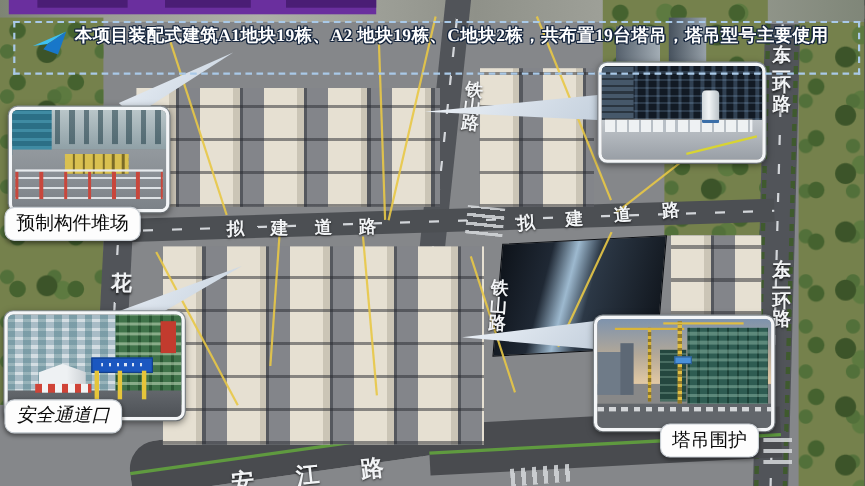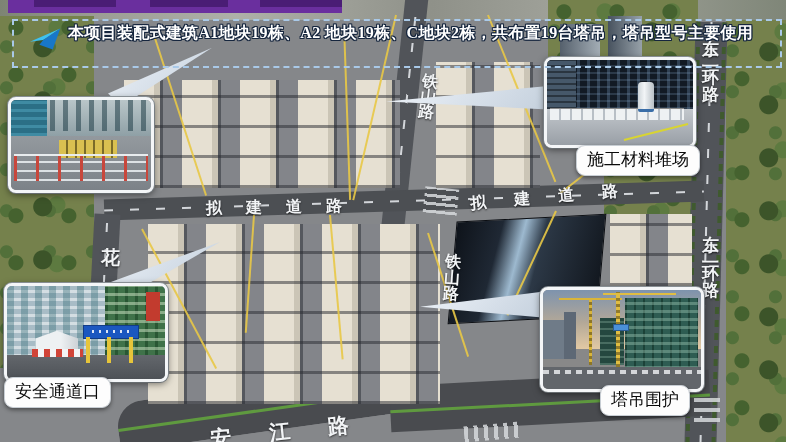--- a/index.html
+++ b/index.html
@@ -120,38 +120,38 @@
       <div class="l" style="left:0;top:0;width:26%;height:46%;
            background:repeating-linear-gradient(0deg,#2b6f86 0 5px,#3f8ba3 5px 8px);"></div>
       <div class="l" style="left:0;top:40%;width:100%;height:60%;
            background:linear-gradient(#93999e,#7c8288);"></div>
       <div class="l" style="left:34%;top:44%;width:42%;height:21%;
            background:repeating-linear-gradient(90deg,#d9c050 0 7px,#7a6b28 7px 9px),repeating-linear-gradient(0deg, rgba(0,0,0,.3) 0 2px, rgba(0,0,0,0) 2px 6px);"></div>
       <div class="l" style="left:2%;top:60%;width:96%;height:28%;border-top:2px solid #e8ecee;
            background:repeating-linear-gradient(90deg, #c8473c 0 3px, rgba(0,0,0,0) 3px 22px),repeating-linear-gradient(0deg, rgba(230,235,238,.9) 0 2px, rgba(0,0,0,0) 2px 9px);"></div>
     </div>
   </div>
+  <div class="pill" style="left:4px;top:188px;">
+    <span>预制构件堆场</span>
+  </div>
 
   <div class="card" style="left:544px;top:57px;width:146px;height:85px;">
     <div class="cimg">
       <div class="l" style="left:0;top:0;width:100%;height:58%;background:#121a24;
            background-image:repeating-linear-gradient(90deg, rgba(140,180,220,.25) 0 3px, rgba(0,0,0,0) 3px 10px),repeating-linear-gradient(0deg, rgba(160,200,240,.18) 0 2px, rgba(0,0,0,0) 2px 7px);"></div>
       <div class="l" style="left:0;top:0;width:20%;height:58%;background:#46586a;
            background-image:repeating-linear-gradient(0deg, rgba(0,0,0,.4) 0 2px, rgba(0,0,0,0) 2px 6px);"></div>
       <div class="l" style="left:0;top:58%;width:100%;height:42%;
            background:linear-gradient(#c2c7cc,#999fa6);"></div>
       <div class="l" style="left:2%;top:56%;width:92%;height:13%;border-top:1px solid #888;
            background:repeating-linear-gradient(90deg,#eef1f3 0 9px,#b8bfc6 9px 11px);"></div>
       <div class="l" style="left:62%;top:26%;width:11%;height:32%;border-radius:4px 4px 2px 2px;
            background:linear-gradient(90deg,#cfd6da,#f2f5f7 40%,#b8c0c6);border-bottom:3px solid #3a6ea8;"></div>
       <div class="l" style="left:52%;top:84%;width:45%;height:2px;background:#d8d432;transform:rotate(-14deg);"></div>
     </div>
-  </div>
-  <div class="pill" style="left:576px;top:145px;">
-    <span>施工材料堆场</span>
   </div>
 
   <div class="card" style="left:4px;top:283px;width:158px;height:93px;">
     <div class="cimg">
       <div class="l" style="left:0;top:0;width:100%;height:76%;background:#a8bcc6;
            background-image:repeating-linear-gradient(90deg, rgba(40,100,110,.35) 0 7px, rgba(0,0,0,0) 7px 14px),repeating-linear-gradient(0deg, rgba(255,255,255,.5) 0 3px, rgba(0,0,0,0) 3px 8px);"></div>
       <div class="l" style="left:62%;top:0;width:38%;height:88%;background:#3f7249;
            background-image:repeating-linear-gradient(0deg, rgba(210,230,200,.5) 0 3px, rgba(0,0,0,0) 3px 9px),repeating-linear-gradient(90deg, rgba(20,60,30,.5) 0 3px, rgba(0,0,0,0) 3px 10px);"></div>
       <div class="l" style="left:88%;top:6%;width:9%;height:32%;background:#c23b2e;"></div>
       <div class="l" style="left:0;top:74%;width:100%;height:26%;
@@ -160,21 +160,21 @@
            clip-path:polygon(0 35%, 50% 0, 100% 35%, 100% 100%, 0 100%);"></div>
       <div class="l" style="left:16%;top:68%;width:32%;height:8%;
            background:repeating-linear-gradient(90deg,#d04438 0 6px,#f2f4f5 6px 12px);"></div>
       <div class="l" style="left:48%;top:42%;width:34%;height:13%;background:#1b57c0;border:1px solid #123c86;
            background-image:repeating-linear-gradient(90deg, rgba(255,255,255,.85) 0 2px, rgba(0,0,0,0) 2px 7px);background-size:70% 3px;background-position:50% 45%;background-repeat:no-repeat;"></div>
       <div class="l" style="left:50%;top:55%;width:4px;height:28%;background:#e6c53a;"></div>
       <div class="l" style="left:63%;top:55%;width:4px;height:28%;background:#e6c53a;"></div>
       <div class="l" style="left:77%;top:55%;width:4px;height:28%;background:#e6c53a;"></div>
     </div>
   </div>
-  <div class="pill" style="left:4px;top:377px;">
+  <div class="pill" style="left:4px;top:363px;font-style:italic;">
     <span>安全通道口</span>
   </div>
 
   <div class="card" style="left:540px;top:287px;width:158px;height:99px;">
     <div class="cimg">
       <div class="l" style="left:0;top:0;width:100%;height:60%;
            background:linear-gradient(180deg,#7e93ad 0%,#b3a898 55%,#e2c9a4 100%);"></div>
       <div class="l" style="left:0;top:30%;width:16%;height:40%;background:#6f7b88;"></div>
       <div class="l" style="left:13%;top:22%;width:8%;height:48%;background:#5d6875;"></div>
       <div class="l" style="left:52%;top:8%;width:46%;height:72%;background:#2e5c52;

